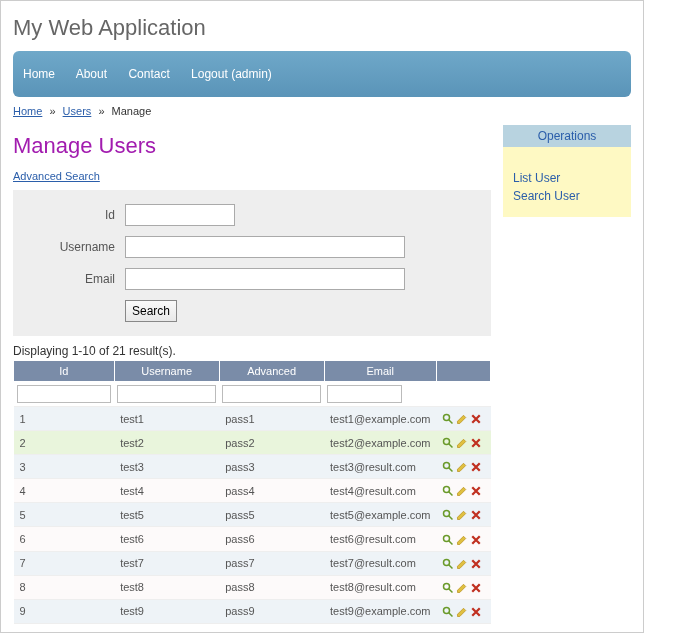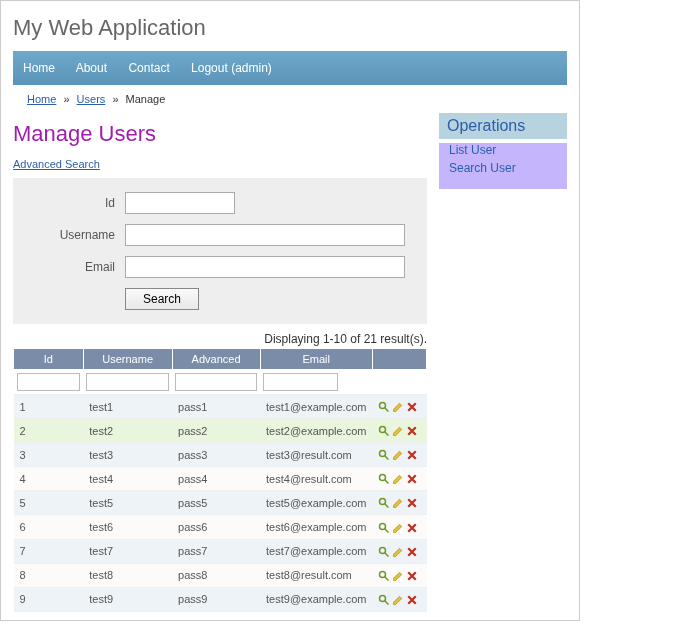--- a/index.html
+++ b/index.html
@@ -1,49 +1,49 @@
 <!DOCTYPE html>
 <html><head>
 <meta charset="utf-8">
 <style>
 * { box-sizing: border-box; margin: 0; padding: 0; }
 body { font-family: Arial, sans-serif; font-size: 12px; background: #fff; color: #333; }
-.page { width: 580px; border: 1px solid #ccc; padding: 8px 12px; }
+.page { width: 644px; border: 1px solid #ccc; padding: 8px 12px; }
 .app-title { font-size: 22px; font-weight: normal; color: #666; margin: 6px 0 10px; }
-.menubar { background: linear-gradient(#6fa8c9, #5a94b8); border-radius: 0; padding: 10px 10px; color: #fff; font-size: 12px; }
+.menubar { background: linear-gradient(#6fa8c9, #5a94b8); border-radius: 6px; padding: 16px 10px; color: #fff; font-size: 12px; }
 .menubar a { color: #fff; text-decoration: none; margin-right: 18px; cursor: pointer; }
-.breadcrumb { margin: 8px 14px; font-size: 11px; }
+.breadcrumb { margin: 8px 0; font-size: 11px; }
 .breadcrumb a { color: #2b5eaa; text-decoration: underline; }
 .breadcrumb span.sep { margin: 0 4px; }
 .layout { display: flex; gap: 12px; }
 .main { flex: 1; }
 .sidebar { width: 128px; }
 h1.page-heading { font-size: 22px; font-weight: normal; margin: 8px 0 10px; color: #a21caf; }
 .adv-link { color: #2b5eaa; text-decoration: underline; font-size: 11px; cursor: pointer; display: inline-block; margin-bottom: 8px; }
 .searchbox { background: #eee; padding: 14px 12px 14px 12px; margin-bottom: 8px; }
 .srow { display: flex; align-items: center; margin-bottom: 10px; }
 .srow label { width: 90px; text-align: right; margin-right: 10px; color: #555; font-size: 12px; }
 .srow input[type=text] { border: 1px solid #aaa; padding: 3px 4px; font-size: 12px; }
 .srow input.short { width: 110px; }
 .srow input.long { width: 280px; }
 .btnrow { margin-left: 100px; }
-.search-btn { border: 1px solid #888; background: linear-gradient(#fafafa,#e8e8e8); padding: 3px 17px; font-size: 12px; cursor: pointer; }
-.summary { text-align: right; font-size: 12px; margin: 4px 0 2px; color: #333; }
+.search-btn { border: 1px solid #888; background: linear-gradient(#fafafa,#e8e8e8); padding: 3px 6px; font-size: 12px; cursor: pointer; }
+.summary { font-size: 12px; margin: 4px 0 2px; color: #333; }
 table.grid { width: 100%; border-collapse: collapse; font-size: 11px; }
 table.grid th { background: #7a8ca8; color: #fff; font-weight: normal; padding: 4px 6px; border: 1px solid #fff; text-align: center; }
 table.grid td { padding: 5px 6px; border-bottom: 1px solid #eee; color: #555; }
 tr.filter td { background: #fff; padding: 3px; }
 tr.filter input { width: 100%; border: 1px solid #bbb; padding: 2px 3px; font-size: 11px; }
 tr.odd td { background: #eef3f7; }
 tr.even td { background: #fdfafa; }
 tr.hover td { background: #e9f5dc; }
 .actions { white-space: nowrap; text-align: left; width: 48px; }
 .icon { display: inline-block; width: 12px; height: 12px; margin-right: 2px; vertical-align: middle; cursor: pointer; }
-.portlet-header { background: #b8d3e0; padding: 4px 8px; color: #2b5eaa; font-size: 16px; }
-.portlet-body { background: #c4b5fd; padding: 0 10px 10px; }
+.portlet-header { background: #b8d3e0; padding: 4px 8px; color: #2b5eaa; font-size: 12px; text-align: center; }
+.portlet-body { background: #fef9c3; padding: 20px 10px 10px; }
 .portlet-body a { display: block; color: #2b5eaa; text-decoration: none; margin: 4px 0; font-size: 12px; }
 </style>
 </head>
 <body>
 
 <div class="page">
   <div class="app-title">My Web Application</div>
 
   <div class="menubar">
     <a>Home</a>
@@ -170,35 +170,35 @@
                   </svg></span><span class="icon"><svg viewBox="0 0 16 16" width="12" height="12">
                     <path d="M2 11 L10 3 L13 6 L5 14 L2 14 Z" fill="#e0c040" stroke="#b89020"></path>
                   </svg></span><span class="icon"><svg viewBox="0 0 16 16" width="12" height="12">
                     <path d="M3 3 L13 13 M13 3 L3 13" stroke="#c03020" stroke-width="3"></path>
                   </svg></span></td>
             </tr>
             <tr class="even">
               <td>6</td>
               <td>test6</td>
               <td>pass6</td>
-              <td>test6@example.com</td>
+              <td>test6@result.com</td>
               <td class="actions"><span class="icon"><svg viewBox="0 0 16 16" width="12" height="12">
                     <circle cx="6" cy="6" r="4" fill="none" stroke="#6a9a2a" stroke-width="2"></circle>
                     <line x1="9" y1="9" x2="14" y2="14" stroke="#6a9a2a" stroke-width="2"></line>
                   </svg></span><span class="icon"><svg viewBox="0 0 16 16" width="12" height="12">
                     <path d="M2 11 L10 3 L13 6 L5 14 L2 14 Z" fill="#e0c040" stroke="#b89020"></path>
                   </svg></span><span class="icon"><svg viewBox="0 0 16 16" width="12" height="12">
                     <path d="M3 3 L13 13 M13 3 L3 13" stroke="#c03020" stroke-width="3"></path>
                   </svg></span></td>
             </tr>
             <tr class="odd">
               <td>7</td>
               <td>test7</td>
               <td>pass7</td>
-              <td>test7@example.com</td>
+              <td>test7@result.com</td>
               <td class="actions"><span class="icon"><svg viewBox="0 0 16 16" width="12" height="12">
                     <circle cx="6" cy="6" r="4" fill="none" stroke="#6a9a2a" stroke-width="2"></circle>
                     <line x1="9" y1="9" x2="14" y2="14" stroke="#6a9a2a" stroke-width="2"></line>
                   </svg></span><span class="icon"><svg viewBox="0 0 16 16" width="12" height="12">
                     <path d="M2 11 L10 3 L13 6 L5 14 L2 14 Z" fill="#e0c040" stroke="#b89020"></path>
                   </svg></span><span class="icon"><svg viewBox="0 0 16 16" width="12" height="12">
                     <path d="M3 3 L13 13 M13 3 L3 13" stroke="#c03020" stroke-width="3"></path>
                   </svg></span></td>
             </tr>
             <tr class="even">

